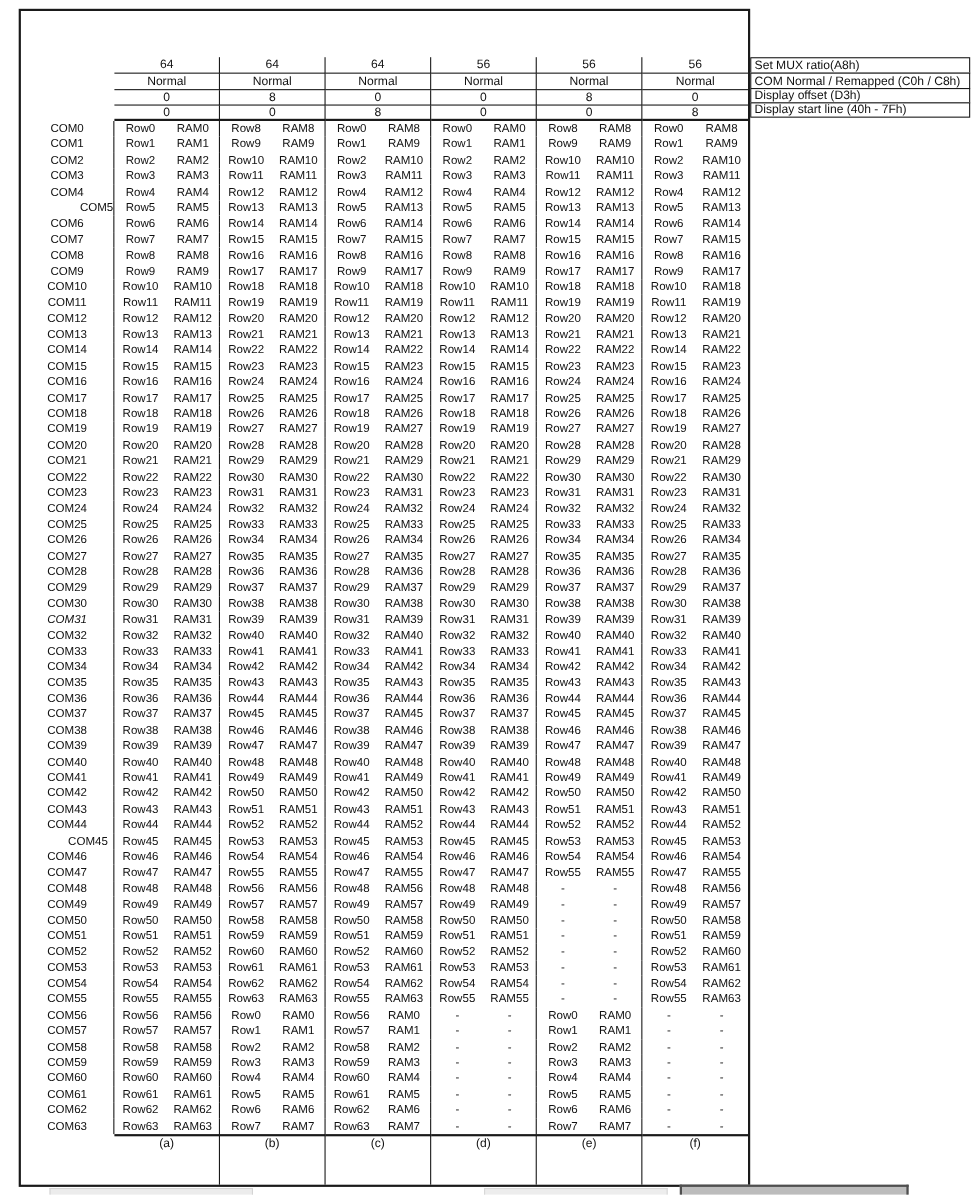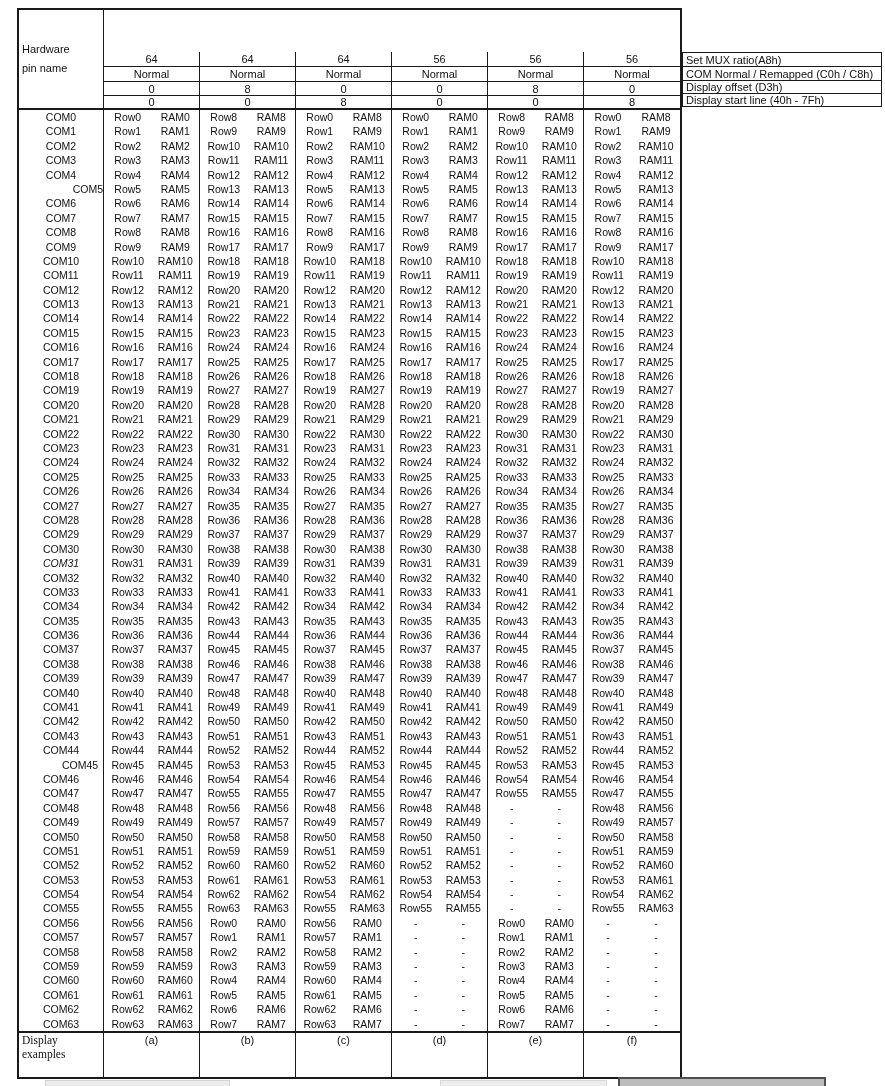--- a/index.html
+++ b/index.html
@@ -33,22 +33,20 @@
   .bar{position:absolute;box-sizing:border-box;}
   .bar-left{left:45px;top:1080px;width:185px;height:6px;background:#ececec;border:1px solid #d4d4d4;border-bottom:none;}
   .bar-mid{left:440px;top:1080px;width:167px;height:6px;background:#ededed;border:1px solid #d8d8d8;border-bottom:none;}
   .bar-right{left:618px;top:1077px;width:208px;height:9px;background:#bcbcbc;border:2px solid #4f4f4f;border-bottom:none;}
 </style>
 </head>
 <body>
 
 <div class="tablewrap">
   <div class="grid">
-      <div class="hw br bb2" style="grid-area: 1 / 1 / 6 / 2;">Hardware
-pin name</div>
       <div class="hv bb br" style="grid-area: 2 / 2;">64</div>
       <div class="hv bb br" style="grid-area: 2 / 3;">64</div>
       <div class="hv bb br" style="grid-area: 2 / 4;">64</div>
       <div class="hv bb br" style="grid-area: 2 / 5;">56</div>
       <div class="hv bb br" style="grid-area: 2 / 6;">56</div>
       <div class="hv bb" style="grid-area: 2 / 7;">56</div>
       <div class="hv bb br" style="grid-area: 3 / 2;">Normal</div>
       <div class="hv bb br" style="grid-area: 3 / 3;">Normal</div>
       <div class="hv bb br" style="grid-area: 3 / 4;">Normal</div>
       <div class="hv bb br" style="grid-area: 3 / 5;">Normal</div>
@@ -1659,21 +1657,20 @@
         <span>-</span>
       </div>
       <div class="pair br" style="grid-area: 69 / 6;">
         <span>Row7</span>
         <span>RAM7</span>
       </div>
       <div class="pair" style="grid-area: 69 / 7;">
         <span>-</span>
         <span>-</span>
       </div>
-      <div class="fl br bt2" style="grid-area: 70 / 1;">Display examples</div>
       <div class="fx bt2 br" style="grid-area: 70 / 2;">(a)</div>
       <div class="fx bt2 br" style="grid-area: 70 / 3;">(b)</div>
       <div class="fx bt2 br" style="grid-area: 70 / 4;">(c)</div>
       <div class="fx bt2 br" style="grid-area: 70 / 5;">(d)</div>
       <div class="fx bt2 br" style="grid-area: 70 / 6;">(e)</div>
       <div class="fx bt2" style="grid-area: 70 / 7;">(f)</div>
     </div>
   <div class="labels">
       <div class="lab lab-h15">Set MUX ratio(A8h)</div>
       <div class="lab lab-h15">COM Normal / Remapped (C0h / C8h)</div>

